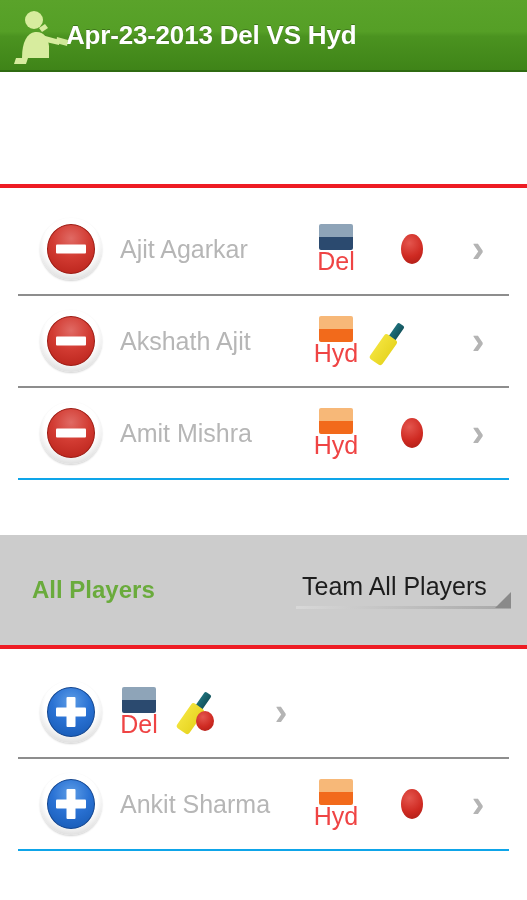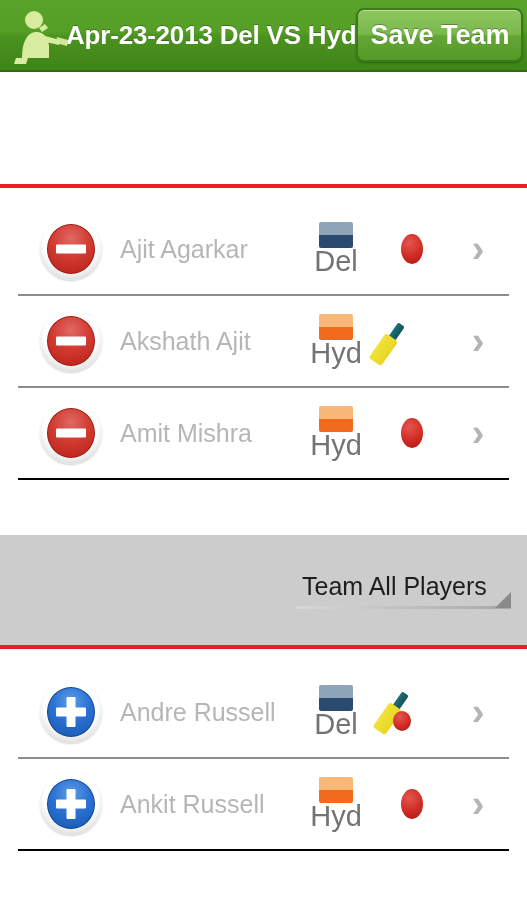--- a/index.html
+++ b/index.html
@@ -84,21 +84,21 @@
   .card{
     position:absolute; left:0; width:527px; background:#ffffff;
     border-radius:0 0 14px 14px; box-shadow:0 2px 3px rgba(0,0,0,0.16);
   }
 
   
   .row{
     position:relative; height:92px; display:flex; align-items:center;
     margin:0 18px; border-bottom:2px solid #8d8d8d;
   }
-  .row.last{ border-bottom:2px solid #000000; }
+  .row.last{ border-bottom:2px solid #0ea5e9; }
 
   .act-btn{ flex:0 0 62px; width:62px; height:62px; position:relative; margin-left:22px; }
   .act-ring{
     position:absolute; inset:0; border-radius:50%;
     background:radial-gradient(circle at 50% 40%, #ffffff 55%, #e2e2e2 75%, #cfcfcf 100%);
     box-shadow:0 1px 2px rgba(0,0,0,0.18);
   }
   .act-disc{
     position:absolute; left:7px; top:6px; width:48px; height:50px; border-radius:50%;
   }
@@ -123,21 +123,21 @@
     flex:1 1 auto; margin-left:18px; font-size:25px; color:#b6b6b6;
     white-space:nowrap; overflow:hidden;
   }
 
   .team{
     flex:0 0 74px; width:74px; display:flex; flex-direction:column;
     align-items:center; justify-content:center; margin-right:4px;
   }
   .flag{ width:34px; height:26px; border-radius:2px; overflow:hidden; display:flex; flex-direction:column; }
   .flag span{ display:block; width:100%; height:50%; }
-  .team-name{ font-size:29px; color:#737373; margin-top:-2px; line-height:1.05; }
+  .team-name{ font-size:25px; color:#ef4444; margin-top:-2px; line-height:1.05; }
 
   .role{ flex:0 0 70px; width:70px; height:54px; position:relative; }
   .chev{ flex:0 0 62px; width:62px; text-align:center; font-size:38px; color:#b4b4b4; font-weight:bold; line-height:1; }
 
   
   .ball{
     position:absolute; width:22px; height:30px; border-radius:50%;
     background:radial-gradient(circle at 38% 30%, #e4564e 0%, #cf2a22 55%, #a81b14 100%);
   }
   .bat{ position:absolute; }
@@ -162,21 +162,20 @@
           <circle cx="26" cy="14" r="9"></circle>
           <path d="M14 52 C14 36 19 27 27 26 C35 25 40 31 41 40 L41 52 Z"></path>
           <path d="M30 28 L52 34 L51 39 L29 34 Z"></path>
           <path d="M49 31 L60 34 L59 40 L48 37 Z" opacity="0.95"></path>
           <path d="M8 52 L20 52 L18 58 L6 58 Z"></path>
           <path d="M31 22 L37 18 L40 22 L34 26 Z"></path>
         </g>
       </svg>
     </div>
     <div class="title-text">Apr-23-2013 Del VS Hyd</div>
-    <div class="save-btn">Save Team</div>
   </div>
 
   <div class="redline" style="top:184px;"></div>
 
   <div class="card" style="top:188px; height:411px;">
 
     <div class="row" style="margin-top:16px;">
       <div class="act-btn">
         <div class="act-ring"></div>
           <div class="act-disc minus">
@@ -238,39 +237,39 @@
       </div>
       <div class="role">
         <div class="ball" style="left:24px; top:12px;"></div>
       </div>
       <div class="chev">›</div>
     </div>
 
   </div>
 
   <div class="section-head" style="top:535px; height:110px;">
+    <div class="section-title">All Players</div>
     <div class="spinner">
       <div class="spinner-label">Team All Players</div>
       <div class="spinner-underline"></div>
       <div class="spinner-tri"></div>
     </div>
   </div>
   <div class="redline" style="top:645px;"></div>
 
   <div class="card" style="top:649px; height:251px; border-radius:0;">
 
     <div class="row" style="margin-top:18px;">
       <div class="act-btn">
         <div class="act-ring"></div>
           <div class="act-disc plus">
             <div class="bar-h"></div>
             <div class="bar-v"></div>
           </div>
       </div>
-      <div class="pname">Andre Russell</div>
       <div class="team">
         <div class="flag">
           <span style="background:#8ea4b8"></span>
             <span style="background:#2b4a6f"></span>
         </div>
         <div class="team-name">Del</div>
       </div>
       <div class="role">
         <div class="bat" style="left:22px; top:4px; transform:rotate(35deg);">
           <div class="bat-handle" style="left:4px; top:0;"></div>
@@ -282,21 +281,21 @@
     </div>
 
     <div class="row last">
       <div class="act-btn">
         <div class="act-ring"></div>
           <div class="act-disc plus">
             <div class="bar-h"></div>
             <div class="bar-v"></div>
           </div>
       </div>
-      <div class="pname">Ankit Russell</div>
+      <div class="pname">Ankit Sharma</div>
       <div class="team">
         <div class="flag">
           <span style="background:#f7b878"></span>
             <span style="background:#f26a1b"></span>
         </div>
         <div class="team-name">Hyd</div>
       </div>
       <div class="role">
         <div class="ball" style="left:24px; top:12px;"></div>
       </div>

